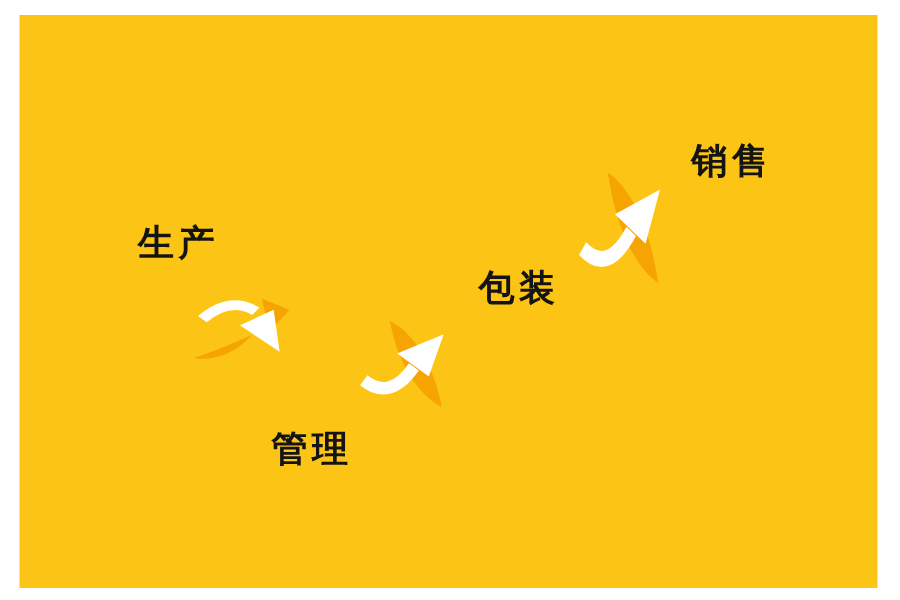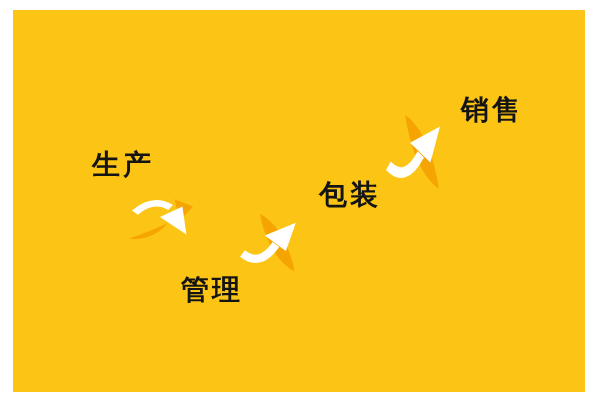--- a/index.html
+++ b/index.html
@@ -14,26 +14,26 @@
   body{background:var(--page-bg);font-family:"DejaVu Sans",sans-serif;}
   .frame{
     position:relative;width:600px;height:400px;background:var(--page-bg);
   }
   .panel{
     position:absolute;left:13px;top:10px;width:572px;height:382px;
     background:var(--panel-bg);
   }
   .stage-label{
     position:absolute;
-    font-size:28px;font-weight:bold;line-height:1.05;
+    font-size:24px;font-weight:bold;line-height:1.05;
     letter-spacing:3px;color:var(--label-text);
     white-space:nowrap;
   }
   .label-production{left:92px;top:150px;}
-  .label-management{left:181px;top:275px;}
+  .label-management{left:181px;top:287px;}
   .label-packaging{left:319px;top:180px;}
   .label-sales{left:461px;top:95px;}
   .arrow{position:absolute;display:block;}
   .arrow-1{left:127px;top:194px;width:66px;height:52px;}
   .arrow-2{left:240px;top:210px;width:62px;height:64px;}
   .arrow-3{left:386px;top:110px;width:60px;height:82px;}
   .leaf{fill:var(--accent-orange);}
   .shaft{stroke:var(--arrow-white);fill:none;}
   .head{fill:var(--arrow-white);}
 </style>

